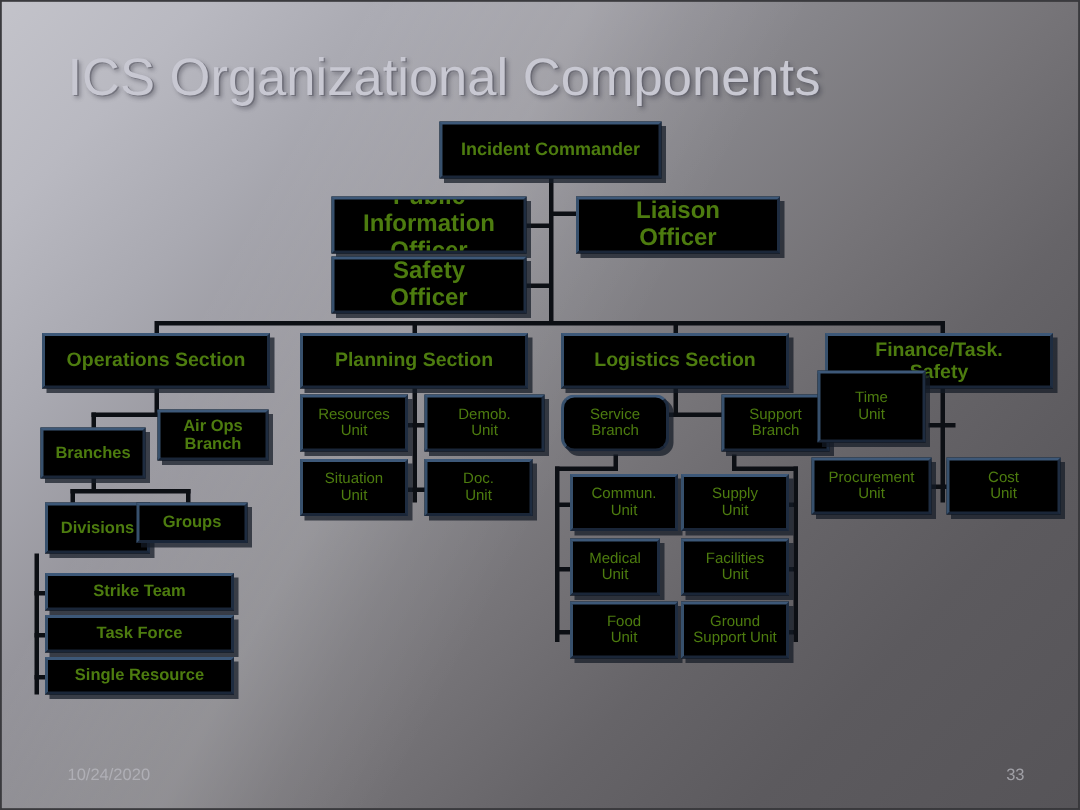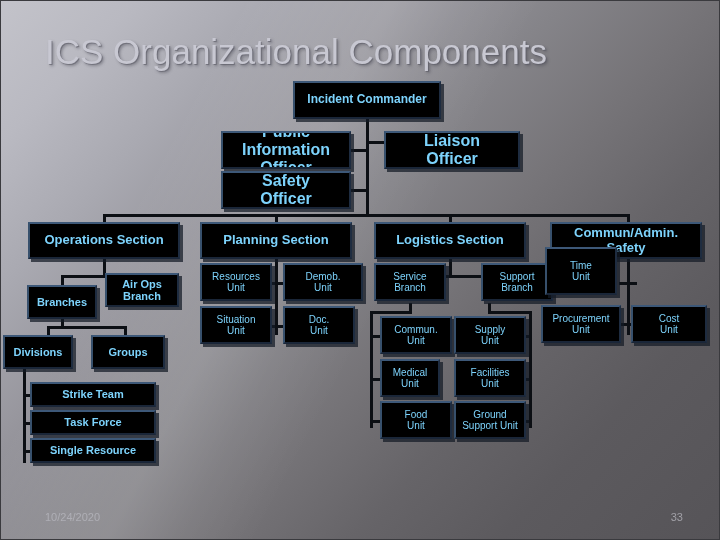--- a/index.html
+++ b/index.html
@@ -62,21 +62,21 @@
   
   .box {
     position: absolute;
     background: #000000;
     border: 2px solid #2b3f5c;
     border-top-color: #3d5878;
     border-left-color: #37506c;
     border-right-color: #1e2c40;
     border-bottom-color: #1a2638;
     box-shadow: 3px 3px 0 rgba(20,26,38,0.72);
-    color: #7dd3fc;
+    color: #4d7c0f;
     display: flex;
     align-items: center;
     justify-content: center;
     text-align: center;
     box-sizing: border-box;
     font-weight: bold;
     line-height: 1.12;
     overflow: hidden;
   }
   .box span { display: block; padding: 0 3px; }
@@ -196,41 +196,41 @@
   <div class="box t-section" style="left:199px; top:221px; width:152px; height:37px;">
     <span>Planning Section</span>
   </div>
 
   <div class="box t-section" style="left:373px; top:221px; width:152px; height:37px;">
     <span>Logistics Section</span>
   </div>
 
   <div class="box t-section" style="left:549px; top:221px; width:152px; height:37px;">
     <span>
-      <span>Commun/Admin.</span>
+      <span>Finance/Task.</span>
       <span>Safety</span>
     </span>
   </div>
 
   <div class="box t-sub" style="left:26px; top:284px; width:70px; height:34px;">
     <span>Branches</span>
   </div>
 
   <div class="box t-sub" style="left:104px; top:272px; width:74px; height:34px;">
     <span>
       <span>Air Ops</span>
       <span>Branch</span>
     </span>
   </div>
 
-  <div class="box t-sub" style="left:2px; top:334px; width:70px; height:34px;">
+  <div class="box t-sub" style="left:29px; top:334px; width:70px; height:34px;">
     <span>Divisions</span>
   </div>
 
-  <div class="box t-sub" style="left:90px; top:334px; width:74px; height:34px;">
+  <div class="box t-sub" style="left:90px; top:334px; width:74px; height:27px;">
     <span>Groups</span>
   </div>
 
   <div class="box t-res" style="left:29px; top:381px; width:126px; height:25px;">
     <span>Strike Team</span>
   </div>
 
   <div class="box t-res" style="left:29px; top:409px; width:126px; height:25px;">
     <span>Task Force</span>
   </div>
@@ -260,21 +260,21 @@
     </span>
   </div>
 
   <div class="box t-unit" style="left:282px; top:305px; width:72px; height:38px;">
     <span>
       <span>Doc.</span>
       <span>Unit</span>
     </span>
   </div>
 
-  <div class="box t-unit" style="left:373px; top:262px; width:72px; height:38px;">
+  <div class="box t-unit" style="left:373px; top:262px; width:72px; height:38px;border-radius:9px;">
     <span>
       <span>Service</span>
       <span>Branch</span>
     </span>
   </div>
 
   <div class="box t-unit" style="left:480px; top:262px; width:72px; height:38px;">
     <span>
       <span>Support</span>
       <span>Branch</span>

